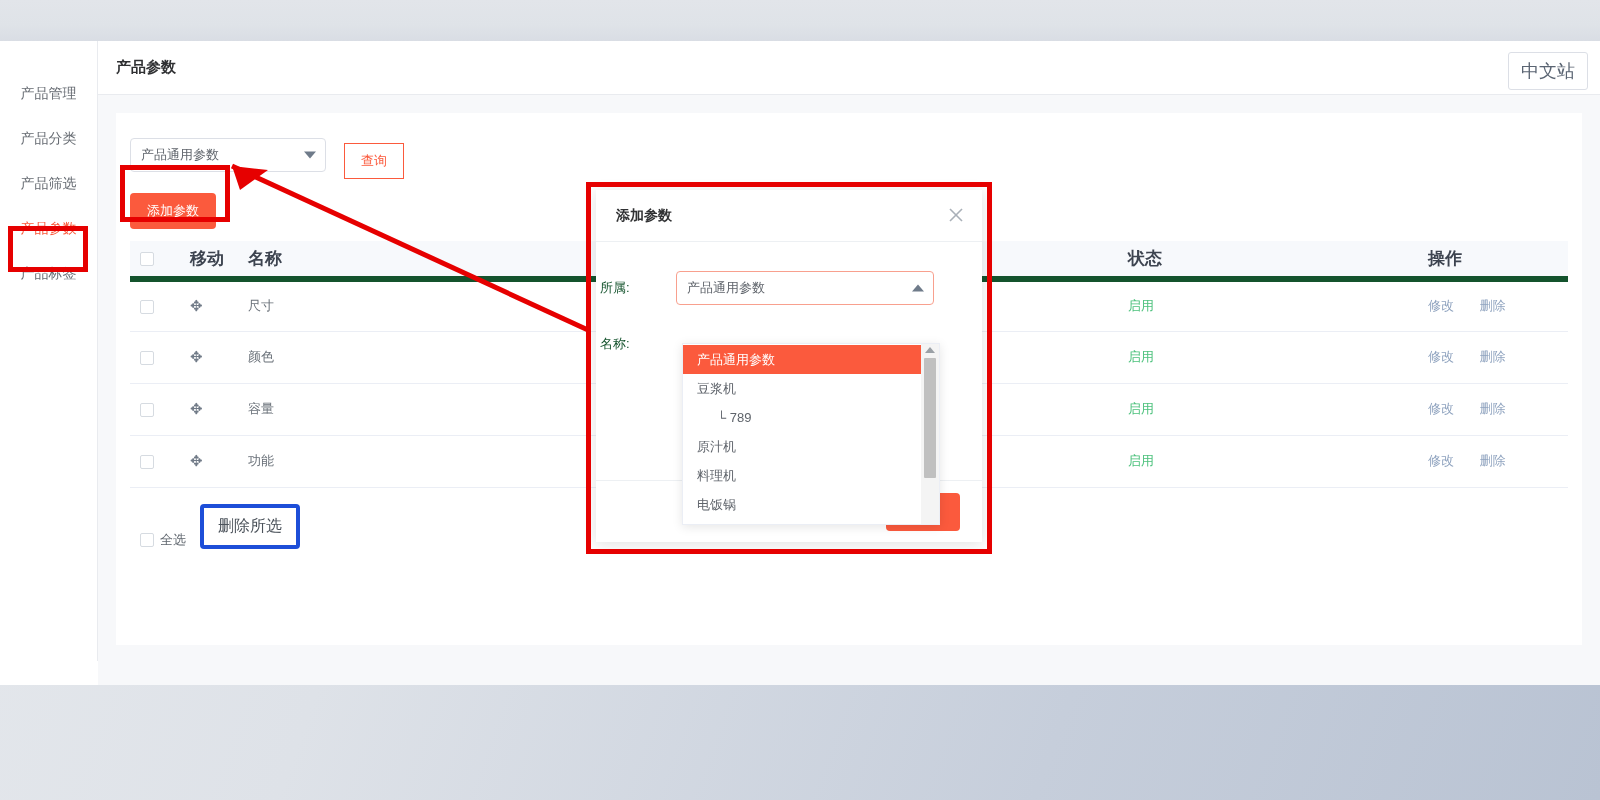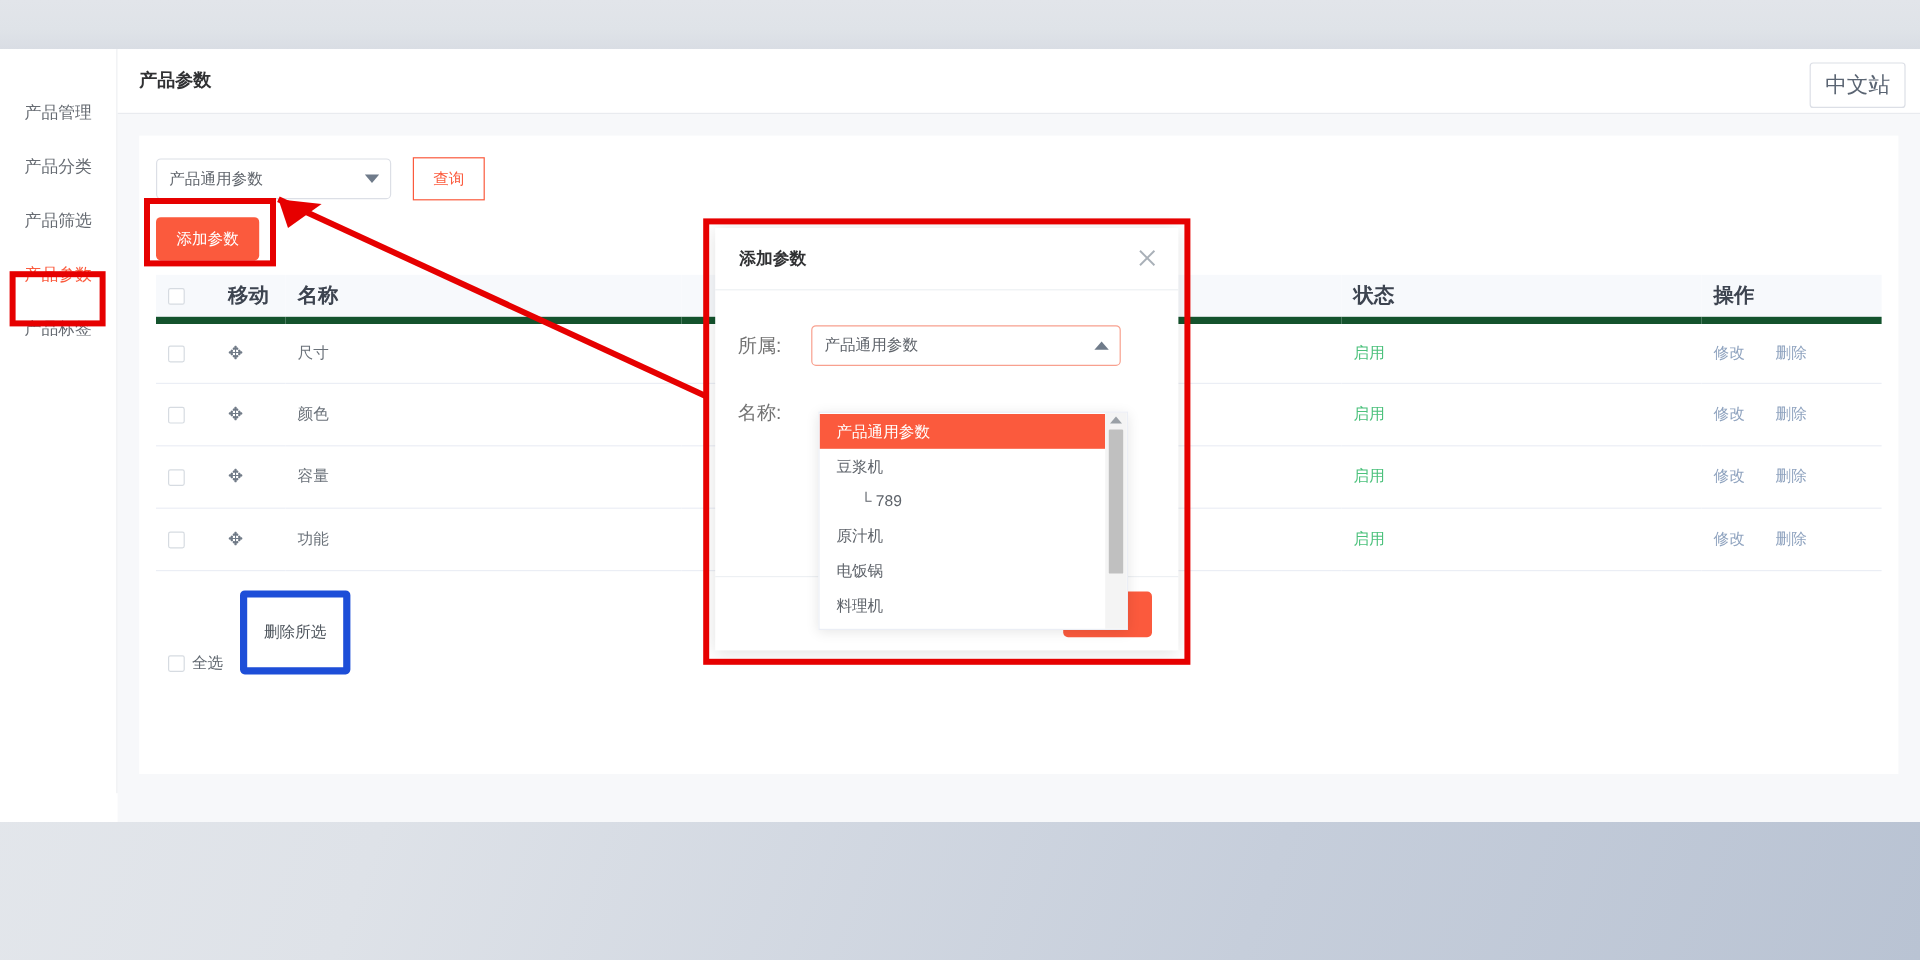--- a/index.html
+++ b/index.html
@@ -72,21 +72,21 @@
     font-size: 13px; color: #5f646b; background: #fff; cursor: pointer;
     position: relative;
   }
   .select-box .caret {
     position: absolute; right: 9px; top: 50%; transform: translateY(-50%);
     width: 0; height: 0; border-left: 6px solid transparent;
     border-right: 6px solid transparent; border-top: 7px solid #6f7b8a;
   }
   #query-button {
     border: 1px solid #fb5a3d; color: #fb5a3d; background: #fff;
-    border-radius: 0; padding: 8px 16px; font-size: 13px; cursor: pointer;
+    border-radius: 0; padding: 8px 16px; font-size: 13px; cursor: pointer; margin-top: 12px;
   }
 
   
   #add-row { margin: 14px 0 12px 0; }
   #add-param-button {
     background: #fb5a3d; color: #fff; border: none; border-radius: 4px;
     padding: 9px 17px; font-size: 13px; cursor: pointer;
   }
 
   
@@ -115,44 +115,44 @@
   .status-on { color: #4cc17c; }
   .act-link { color: #8fa3bf; font-size: 13px; cursor: pointer; }
   .act-link + .act-link { margin-left: 22px; }
 
   
   #table-footer {
     display: flex; align-items: flex-end; gap: 14px; padding: 16px 10px;
   }
   #select-all-wrap { display: flex; align-items: center; gap: 6px; font-size: 13px; color: #5f666e; cursor: pointer; }
   #delete-selected-button {
-    border: 6px solid #1d4ed8; background: #fff; border-radius: 4px;
-    padding: 20px 14px; font-size: 13px; color: #4c535b; cursor: pointer;
+    border: 4px solid #1d4ed8; background: #fff; border-radius: 4px;
+    padding: 8px 14px; font-size: 16px; color: #4c535b; cursor: pointer;
   }
 
   
   #modal {
     position: absolute; left: 596px; top: 190px; width: 386px; height: 352px;
     background: #ffffff; box-shadow: 0 2px 14px rgba(0,0,0,.12);
     z-index: 40;
   }
   #modal-header {
     height: 52px; display: flex; align-items: center; padding: 0 20px;
     border-bottom: 1px solid #edf0f3; position: relative;
   }
   #modal-title { font-size: 14px; font-weight: bold; color: #303133; }
   #modal-close {
     position: absolute; right: 17px; top: 16px; width: 18px; height: 18px;
     cursor: pointer; color: #a9b0b8;
   }
   #modal-body { padding: 18px 20px 0 4px; position: relative; height: 238px; }
   .form-row { display: flex; align-items: center; height: 56px; }
   .form-label {
-    width: 76px; text-align: center; padding-right: 10px;
-    font-size: 16px; color: #737373;
+    width: 76px; text-align: left; padding-right: 10px;
+    font-size: 13px; color: #14532d;
   }
   #owner-select {
     width: 258px; height: 34px; border: 1px solid #f8a08e; border-radius: 4px;
     display: flex; align-items: center; padding: 0 10px; background: #fff;
     font-size: 13px; color: #5f646b; cursor: pointer; position: relative;
   }
   #owner-select .caret-up {
     position: absolute; right: 9px; top: 50%; transform: translateY(-50%);
     width: 0; height: 0; border-left: 6px solid transparent;
     border-right: 6px solid transparent; border-bottom: 7px solid #6f7b8a;
@@ -374,22 +374,22 @@
     <div class="form-row">
       <div class="form-label">名称:</div>
     </div>
 
     <div id="dropdown">
       <div id="dropdown-list">
         <div class="dd-item selected">产品通用参数</div>
         <div class="dd-item">豆浆机</div>
         <div class="dd-item child">└ 789</div>
         <div class="dd-item">原汁机</div>
+        <div class="dd-item">料理机</div>
         <div class="dd-item">电饭锅</div>
-        <div class="dd-item">料理机</div>
       </div>
       <div id="dd-scrollbar">
         <div id="dd-scroll-up"></div>
         <div id="dd-scroll-thumb"></div>
       </div>
     </div>
   </div>
 
   <div id="modal-footer">
     <button id="cancel-button">取消</button>

